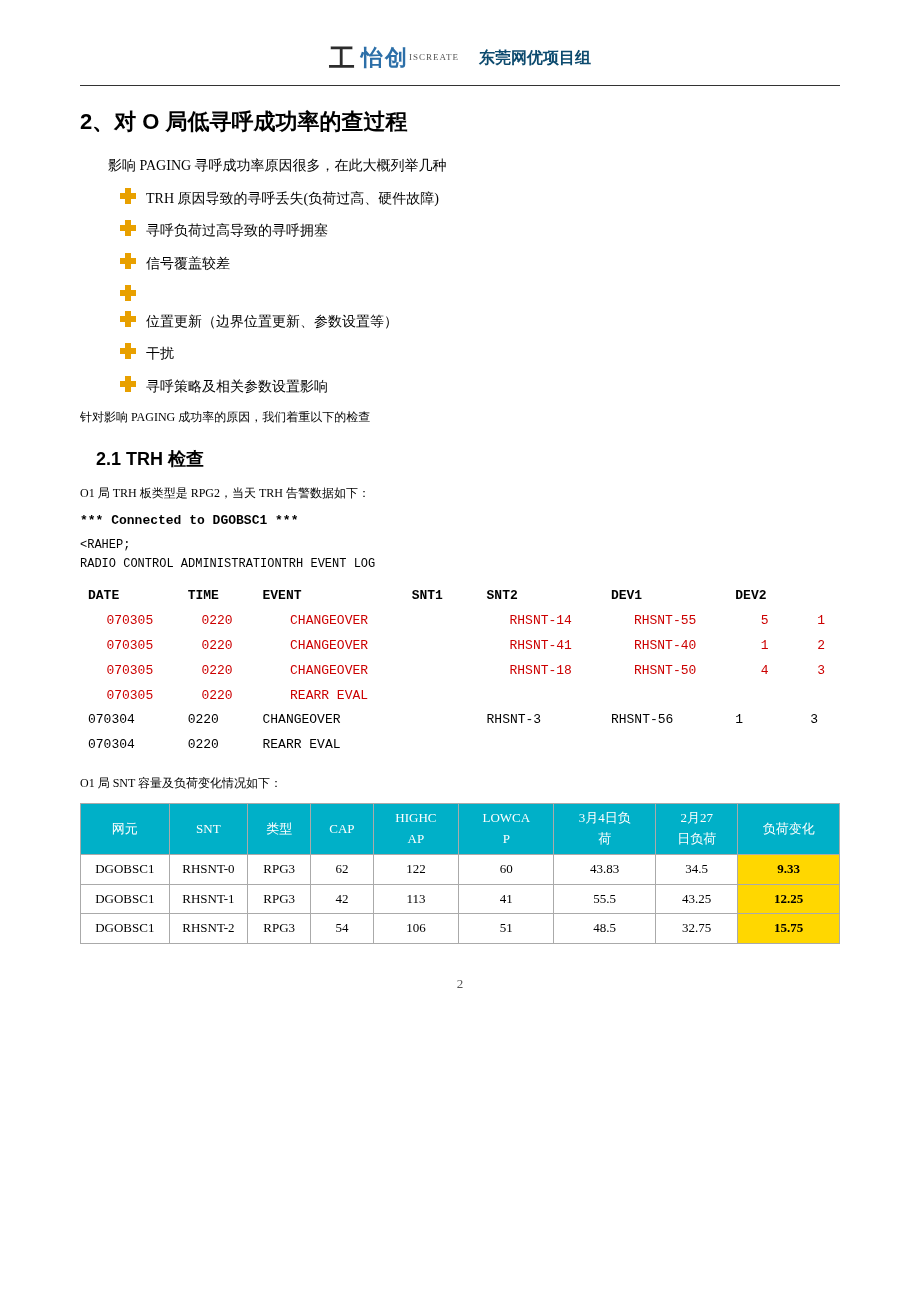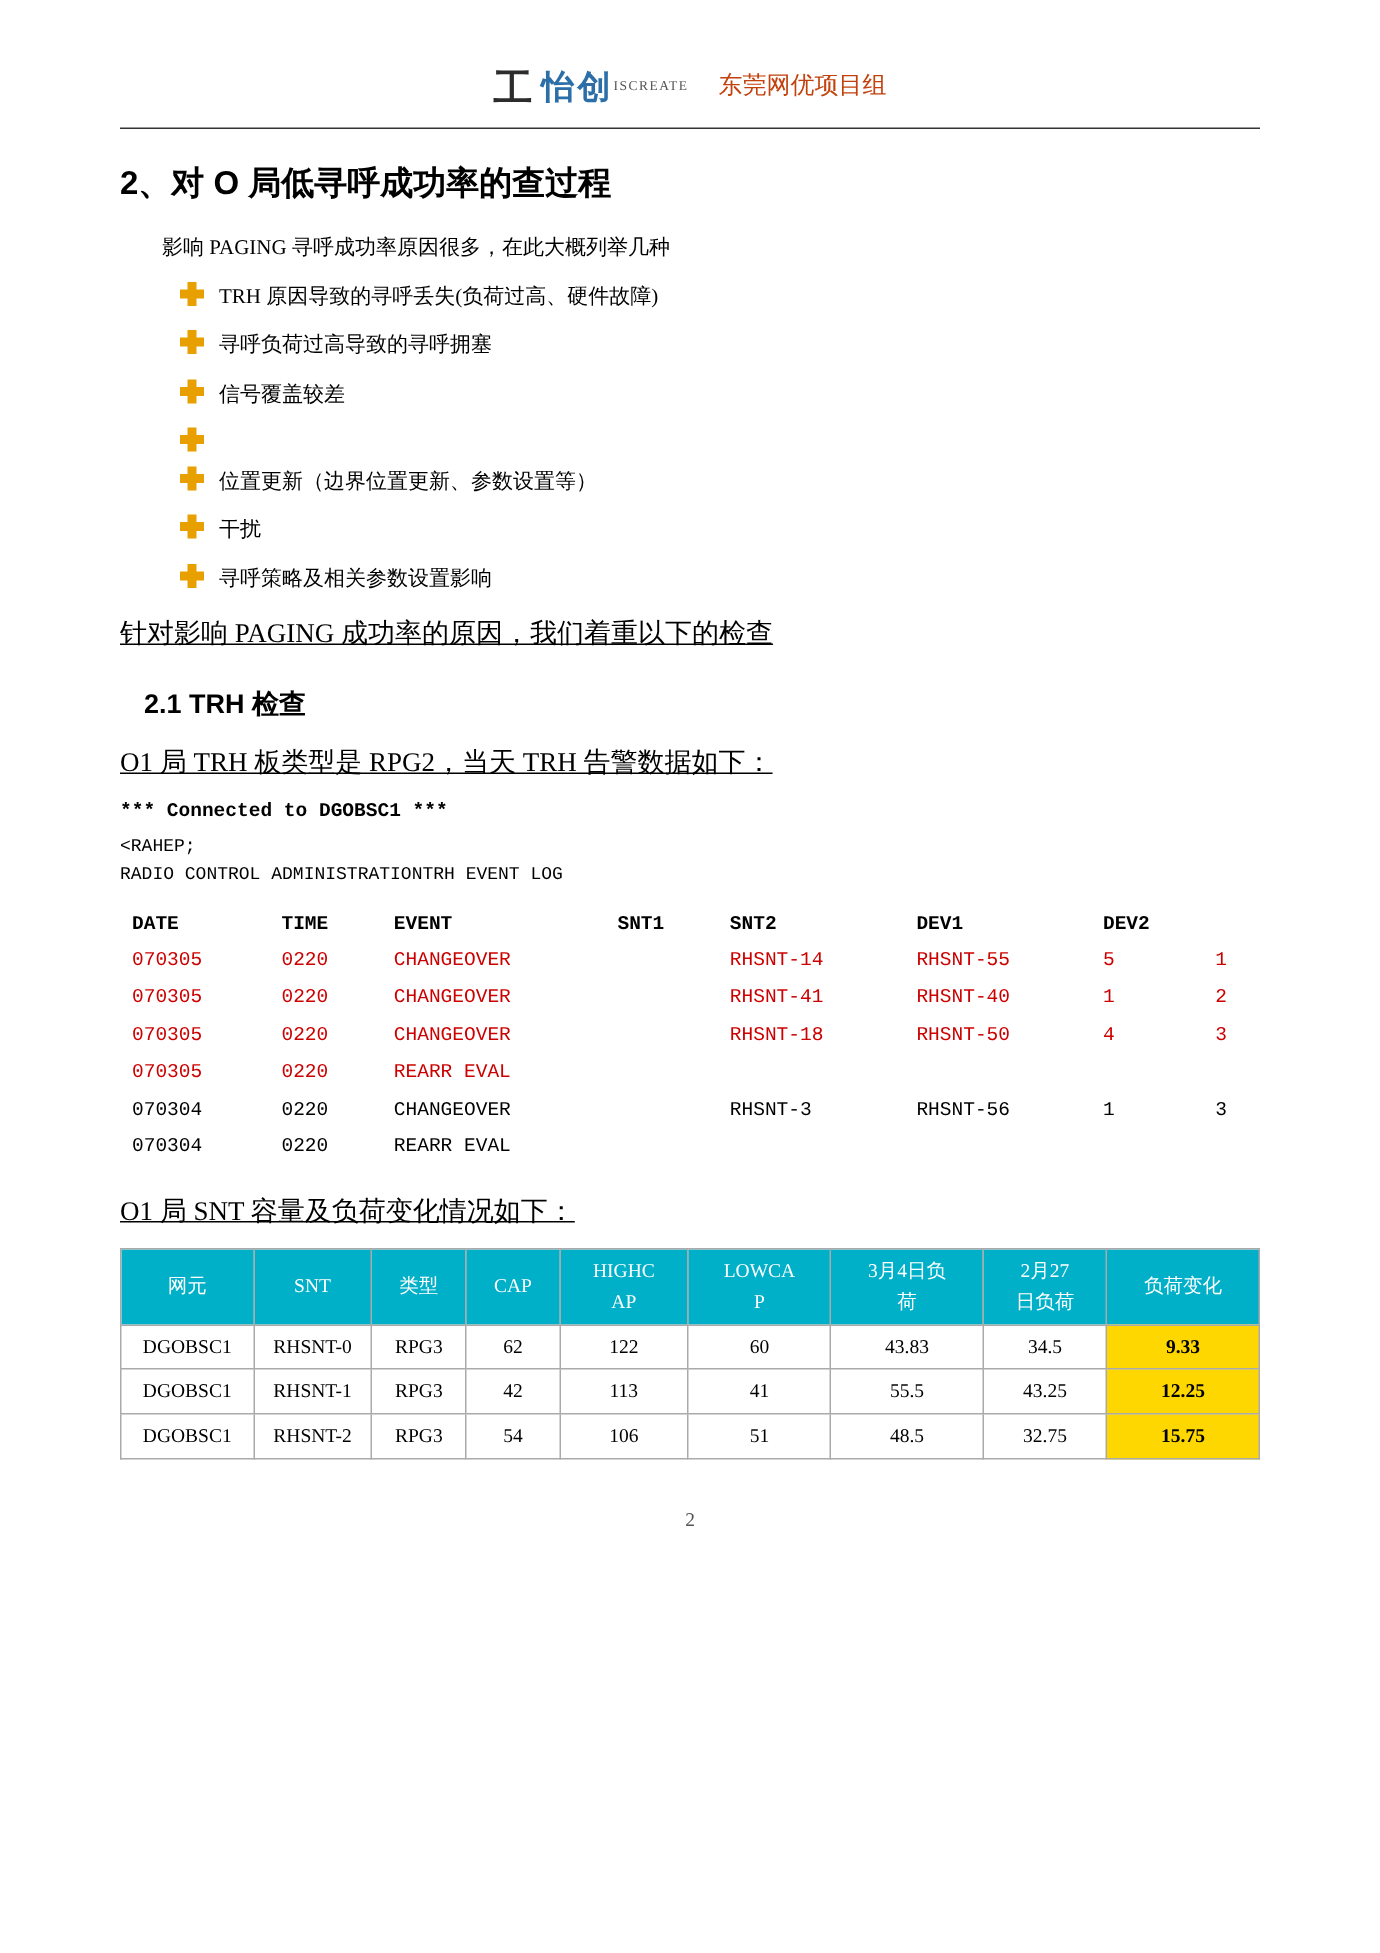--- a/index.html
+++ b/index.html
@@ -76,23 +76,22 @@
       width: 16px; height: 6px;
       top: 5px; left: 0;
     }
     .sub-section-title {
       font-size: 18px;
       font-weight: bold;
       margin: 18px 0 10px 16px;
       font-family: "SimHei", "黑体", sans-serif;
     }
     .para {
-      font-size: 18px;
+      font-size: 12px;
       margin-bottom: 8px;
-      text-decoration: underline;
     }
     .mono-text {
       font-family: "Courier New", monospace;
       font-size: 13px;
       font-weight: bold;
       margin-bottom: 4px;
     }
     .pre-text {
       font-family: "Courier New", monospace;
       font-size: 12px;
@@ -111,20 +110,21 @@
       padding: 2px 8px;
       font-weight: bold;
       color: #000;
     }
     .log-table td {
       padding: 2px 8px;
       color: #000;
     }
     .log-table tr.red td {
       color: #cc0000;
+      text-align: center;
     }
     .data-table {
       width: 100%;
       border-collapse: collapse;
       margin: 10px 0 16px 0;
       font-size: 13px;
     }
     .data-table th {
       background: #00b0c8;
       color: #fff;
@@ -156,21 +156,21 @@
 
   <div class="header">
     <div class="logo-area">
       <div style="display:flex;align-items:center;gap:6px;">
         <div style="font-size:26px;font-weight:bold;color:#2c2c2c;font-family:'SimHei','黑体',sans-serif;line-height:1;">工</div>
         <div style="display:flex;align-items:center;">
           <div style="font-size:22px;font-weight:bold;color:#2c6fa8;letter-spacing:2px;font-family:'SimHei','黑体',sans-serif;">怡创</div>
           <div style="font-size:9px;color:#555;letter-spacing:1px;">ISCREATE</div>
         </div>
       </div>
-      <div style="font-size:16px;color:#c2410c;margin-left:10px;">东莞网优项目组</div>
+      <div style="font-size:16px;color:#0c4a6e;margin-left:10px;font-weight:bold;">东莞网优项目组</div>
     </div>
   </div>
   <hr class="header-divider">
 
   <div class="section-title">2、对 O 局低寻呼成功率的查过程</div>
 
   <div class="body-text">影响 PAGING 寻呼成功率原因很多，在此大概列举几种</div>
 
   <ul class="bullet-list">
     <li>

